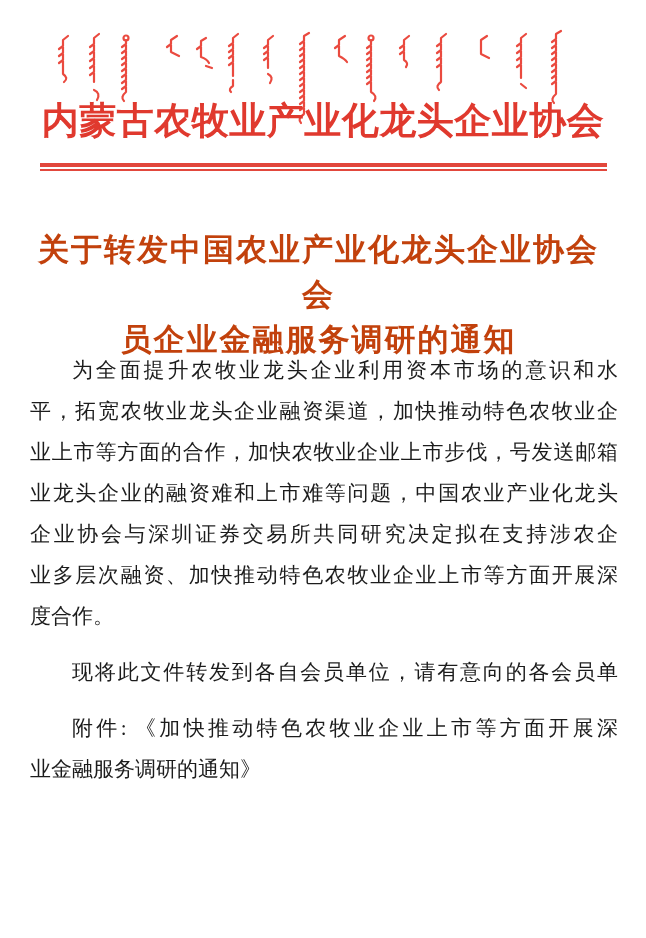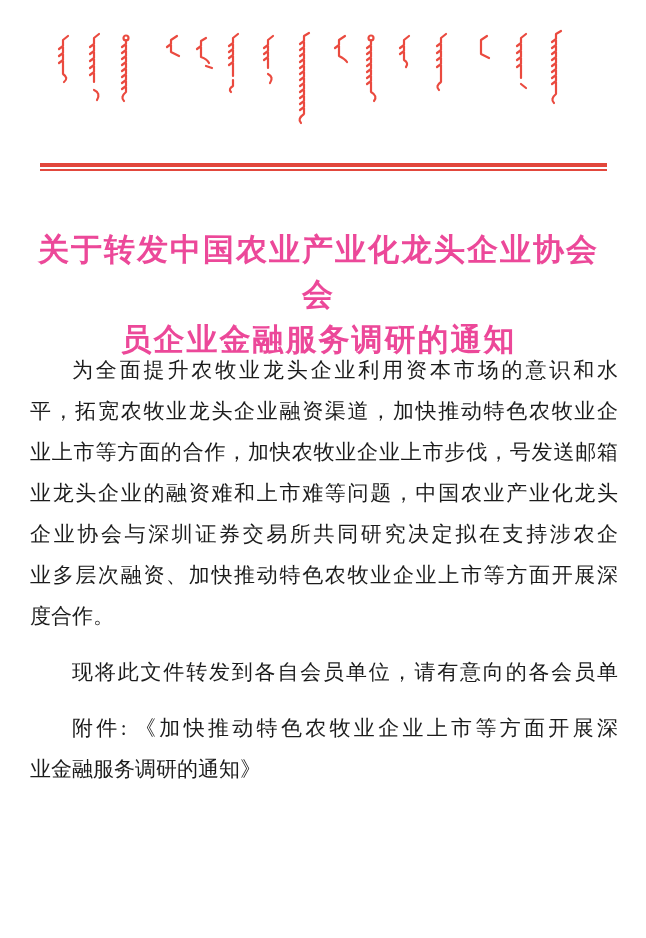--- a/index.html
+++ b/index.html
@@ -72,21 +72,21 @@
     position: absolute;
     top: 227px;
     left: 33px;
     right: 42px;
     margin: 0;
     text-align: center;
     font-size: 31px;
     font-weight: bold;
     letter-spacing: 2px;
     line-height: 45px;
-    color: #ec4899;
+    color: #c2410c;
   }
   .doc-title .t-line { display: block; }
 
   
   .body-text {
     position: absolute;
     top: 350px;
     left: 30px;
     width: 588px;
     font-size: 21px;
@@ -133,20 +133,21 @@
       <path d="M386 10 V54 M386 10 l5 -4 M386 15 l-4 3 M386 22 l-4 3 M386 29 l-4 3 M386 36 l-4 3 M386 54 q-6 4 -2 8"></path>
 
       <path d="M426 12 V26 M426 12 l6 -4 M426 26 l8 4"></path>
 
       <path d="M466 10 V50 M466 10 l5 -4 M466 15 l-4 3 M466 22 l-4 3 M466 29 l-4 3 M466 36 l-4 3 M466 56 l5 4"></path>
 
       <path d="M501 6 V66 M501 6 l5 -3 M501 11 l-4 3 M501 17 l-4 3 M501 23 l-4 3 M501 29 l-4 3 M501 35 l-4 3 M501 41 l-4 3 M501 47 l-4 3 M501 53 l-4 3 M501 66 q-6 5 -2 9"></path>
     </svg>
   </div>
 
+  <h1 class="org-title">内蒙古农牧业产业化龙头企业协会</h1>
 
   <div class="rule"></div>
 
   <h2 class="doc-title">
     <span class="t-line">关于转发中国农业产业化龙头企业协会会</span>
     <span class="t-line">员企业金融服务调研的通知</span>
   </h2>
 
   <div class="body-text">
 

